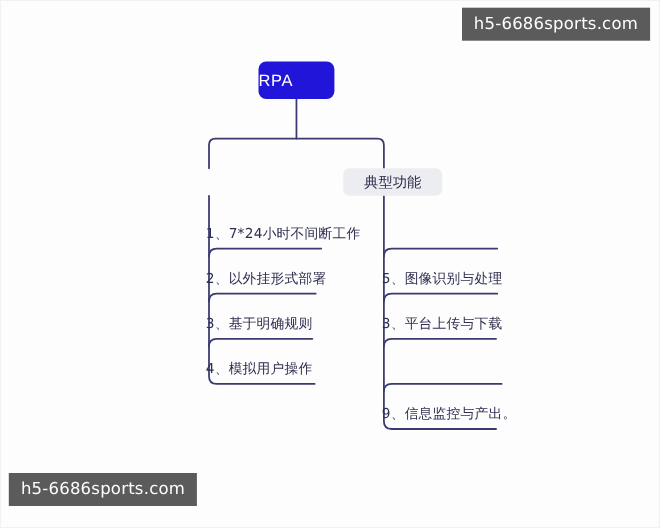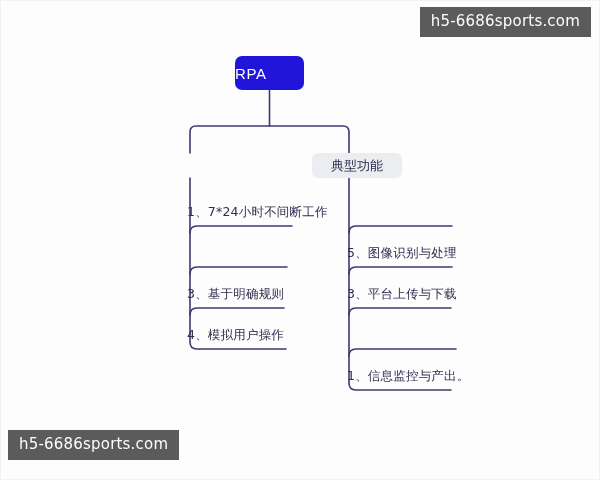--- a/index.html
+++ b/index.html
@@ -135,33 +135,36 @@
     <span class="node-text">RPA</span>
   </div>
 
   <div class="branch-header" id="branch-header-1">
     <span class="header-text">典型功能</span>
   </div>
 
   <div class="leaf-item branch-0-item" style="top:200px">
     <span class="leaf-text">1、7*24小时不间断工作</span>
   </div>
+  <div class="leaf-item branch-0-item" style="top:241px">
+    <span class="leaf-text">2、以外挂形式部署</span>
+  </div>
   <div class="leaf-item branch-0-item" style="top:282px">
     <span class="leaf-text">3、基于明确规则</span>
   </div>
   <div class="leaf-item branch-0-item" style="top:323px">
     <span class="leaf-text">4、模拟用户操作</span>
   </div>
 
   <div class="leaf-item branch-1-item" style="top:241px">
     <span class="leaf-text">5、图像识别与处理</span>
   </div>
   <div class="leaf-item branch-1-item" style="top:282px">
     <span class="leaf-text">3、平台上传与下载</span>
   </div>
   <div class="leaf-item branch-1-item" style="top:364px">
-    <span class="leaf-text">1、信息监控与产出。</span>
+    <span class="leaf-text">9、信息监控与产出。</span>
   </div>
 
   <div class="watermark" id="wm-top">h5-6686sports.com</div>
   <div class="watermark" id="wm-bottom">h5-6686sports.com</div>
 
 </div>
 
 </body></html>

